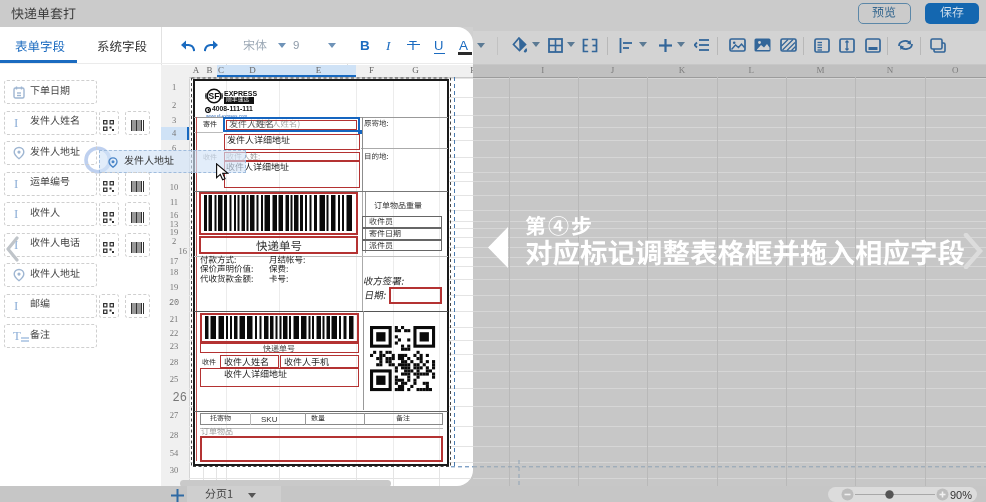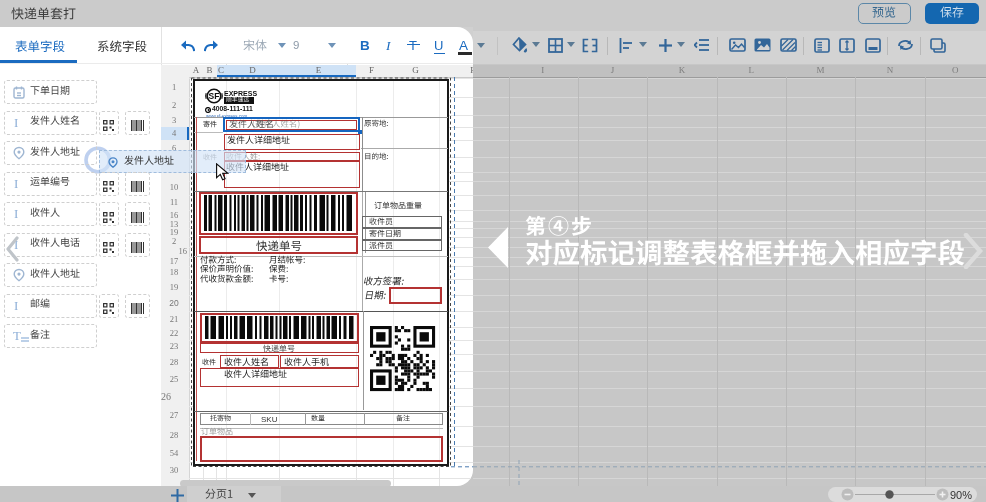--- a/index.html
+++ b/index.html
@@ -299,27 +299,27 @@
     <div class="abs" style="left:161px;top:155.0px;width:26px;text-align:center;font-family:'Liberation Serif',serif;font-size:8.5px;color:#777">10</div>
     <div class="abs" style="left:161px;top:169.5px;width:26px;text-align:center;font-family:'Liberation Serif',serif;font-size:8.5px;color:#777">11</div>
     <div class="abs" style="left:161px;top:182.5px;width:26px;text-align:center;font-family:'Liberation Serif',serif;font-size:8.5px;color:#777">16</div>
     <div class="abs" style="left:161px;top:192.0px;width:26px;text-align:center;font-family:'Liberation Serif',serif;font-size:8.5px;color:#777">13</div>
     <div class="abs" style="left:161px;top:199.5px;width:26px;text-align:center;font-family:'Liberation Serif',serif;font-size:8.5px;color:#777">19</div>
     <div class="abs" style="left:161px;top:209.0px;width:26px;text-align:center;font-family:'Liberation Serif',serif;font-size:8.5px;color:#777">2</div>
     <div class="abs" style="left:161px;top:219.0px;width:26px;text-align:right;font-family:'Liberation Serif',serif;font-size:8.5px;color:#777">16</div>
     <div class="abs" style="left:161px;top:228.5px;width:26px;text-align:center;font-family:'Liberation Serif',serif;font-size:8.5px;color:#777">17</div>
     <div class="abs" style="left:161px;top:239.5px;width:26px;text-align:center;font-family:'Liberation Serif',serif;font-size:8.5px;color:#777">18</div>
     <div class="abs" style="left:161px;top:254.5px;width:26px;text-align:center;font-family:'Liberation Serif',serif;font-size:8.5px;color:#777">19</div>
-    <div class="abs" style="left:161px;top:270.5px;width:26px;text-align:center;font-family:Liberation Sans, sans-serif;font-size:8.5px;color:#777">20</div>
+    <div class="abs" style="left:161px;top:270.5px;width:26px;text-align:center;font-family:Liberation Mono, monospace;font-size:8.5px;color:#777">20</div>
     <div class="abs" style="left:161px;top:286.5px;width:26px;text-align:center;font-family:'Liberation Serif',serif;font-size:8.5px;color:#777">21</div>
     <div class="abs" style="left:161px;top:301.0px;width:26px;text-align:center;font-family:'Liberation Serif',serif;font-size:8.5px;color:#777">22</div>
     <div class="abs" style="left:161px;top:314.0px;width:26px;text-align:center;font-family:'Liberation Serif',serif;font-size:8.5px;color:#777">23</div>
     <div class="abs" style="left:161px;top:329.5px;width:26px;text-align:center;font-family:'Liberation Serif',serif;font-size:8.5px;color:#777">28</div>
     <div class="abs" style="left:161px;top:346.5px;width:26px;text-align:center;font-family:'Liberation Serif',serif;font-size:8.5px;color:#777">25</div>
-    <div class="abs" style="left:161px;top:364.0px;width:26px;text-align:left;font-family:Liberation Serif, serif;font-size:10px;color:#777">26</div>
+    <div class="abs" style="left:161px;top:364.0px;width:26px;text-align:right;font-family:Liberation Mono, monospace;font-size:12px;color:#777">26</div>
     <div class="abs" style="left:161px;top:383.0px;width:26px;text-align:center;font-family:'Liberation Serif',serif;font-size:8.5px;color:#777">27</div>
     <div class="abs" style="left:161px;top:403.0px;width:26px;text-align:center;font-family:'Liberation Serif',serif;font-size:8.5px;color:#777">28</div>
     <div class="abs" style="left:161px;top:421.0px;width:26px;text-align:center;font-family:'Liberation Serif',serif;font-size:8.5px;color:#777">54</div>
     <div class="abs" style="left:161px;top:437.5px;width:26px;text-align:center;font-family:'Liberation Serif',serif;font-size:8.5px;color:#777">30</div>
     <div class="whl" style="left:189px;top:51.0px;width:288px"></div>
     <div class="whl" style="left:189px;top:69.5px;width:288px"></div>
     <div class="whl" style="left:189px;top:87.5px;width:288px"></div>
     <div class="whl" style="left:189px;top:100.0px;width:288px"></div>
     <div class="whl" style="left:189px;top:113.0px;width:288px"></div>
     <div class="whl" style="left:189px;top:130.0px;width:288px"></div>

